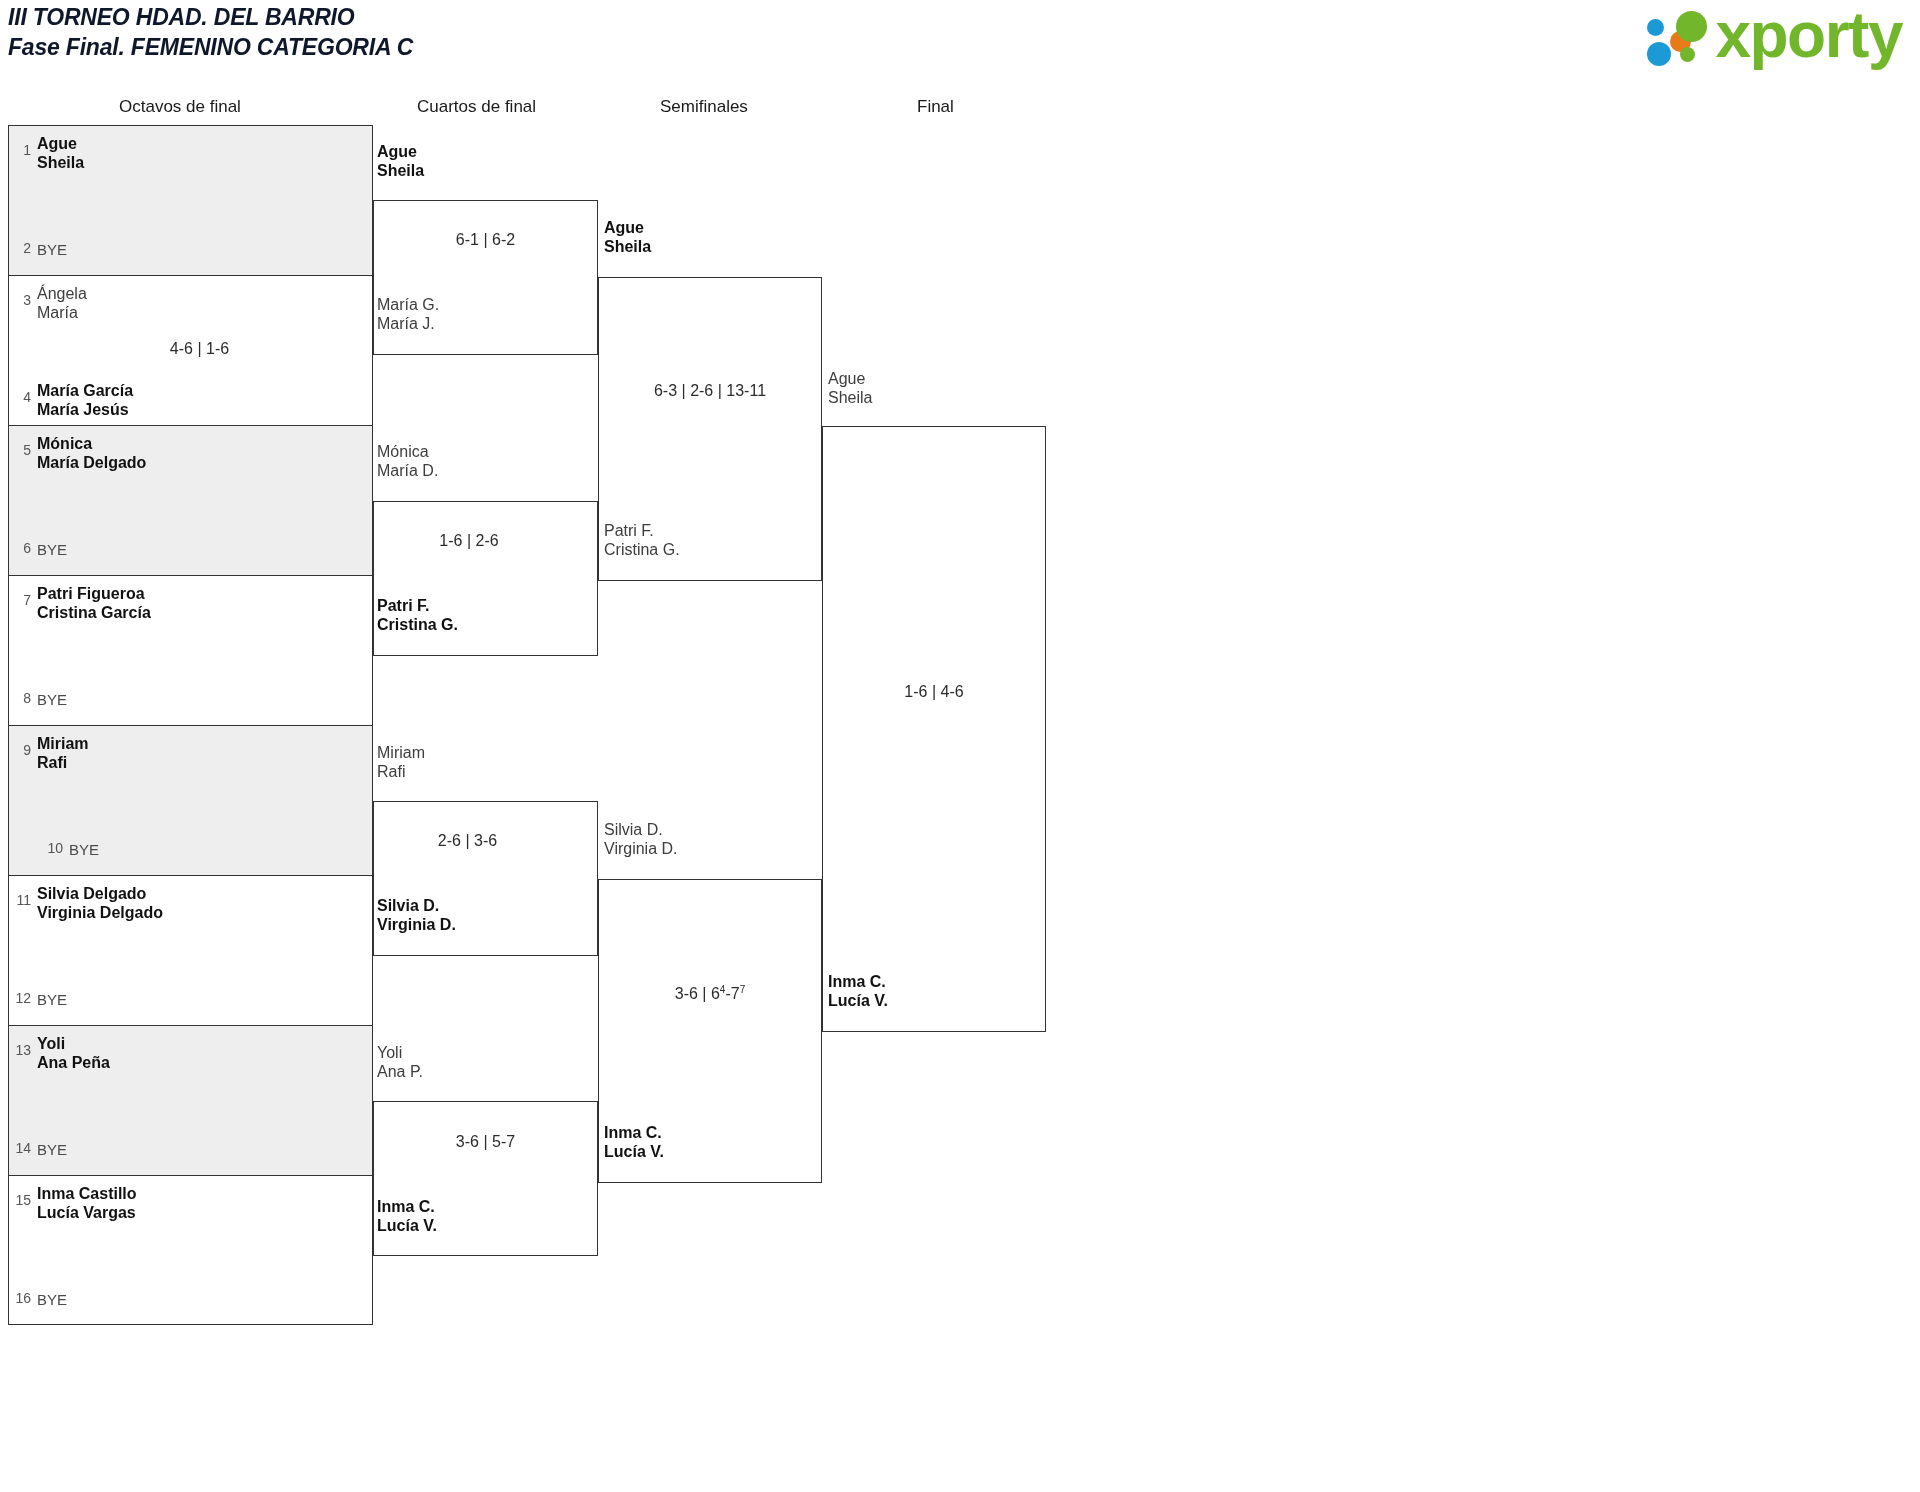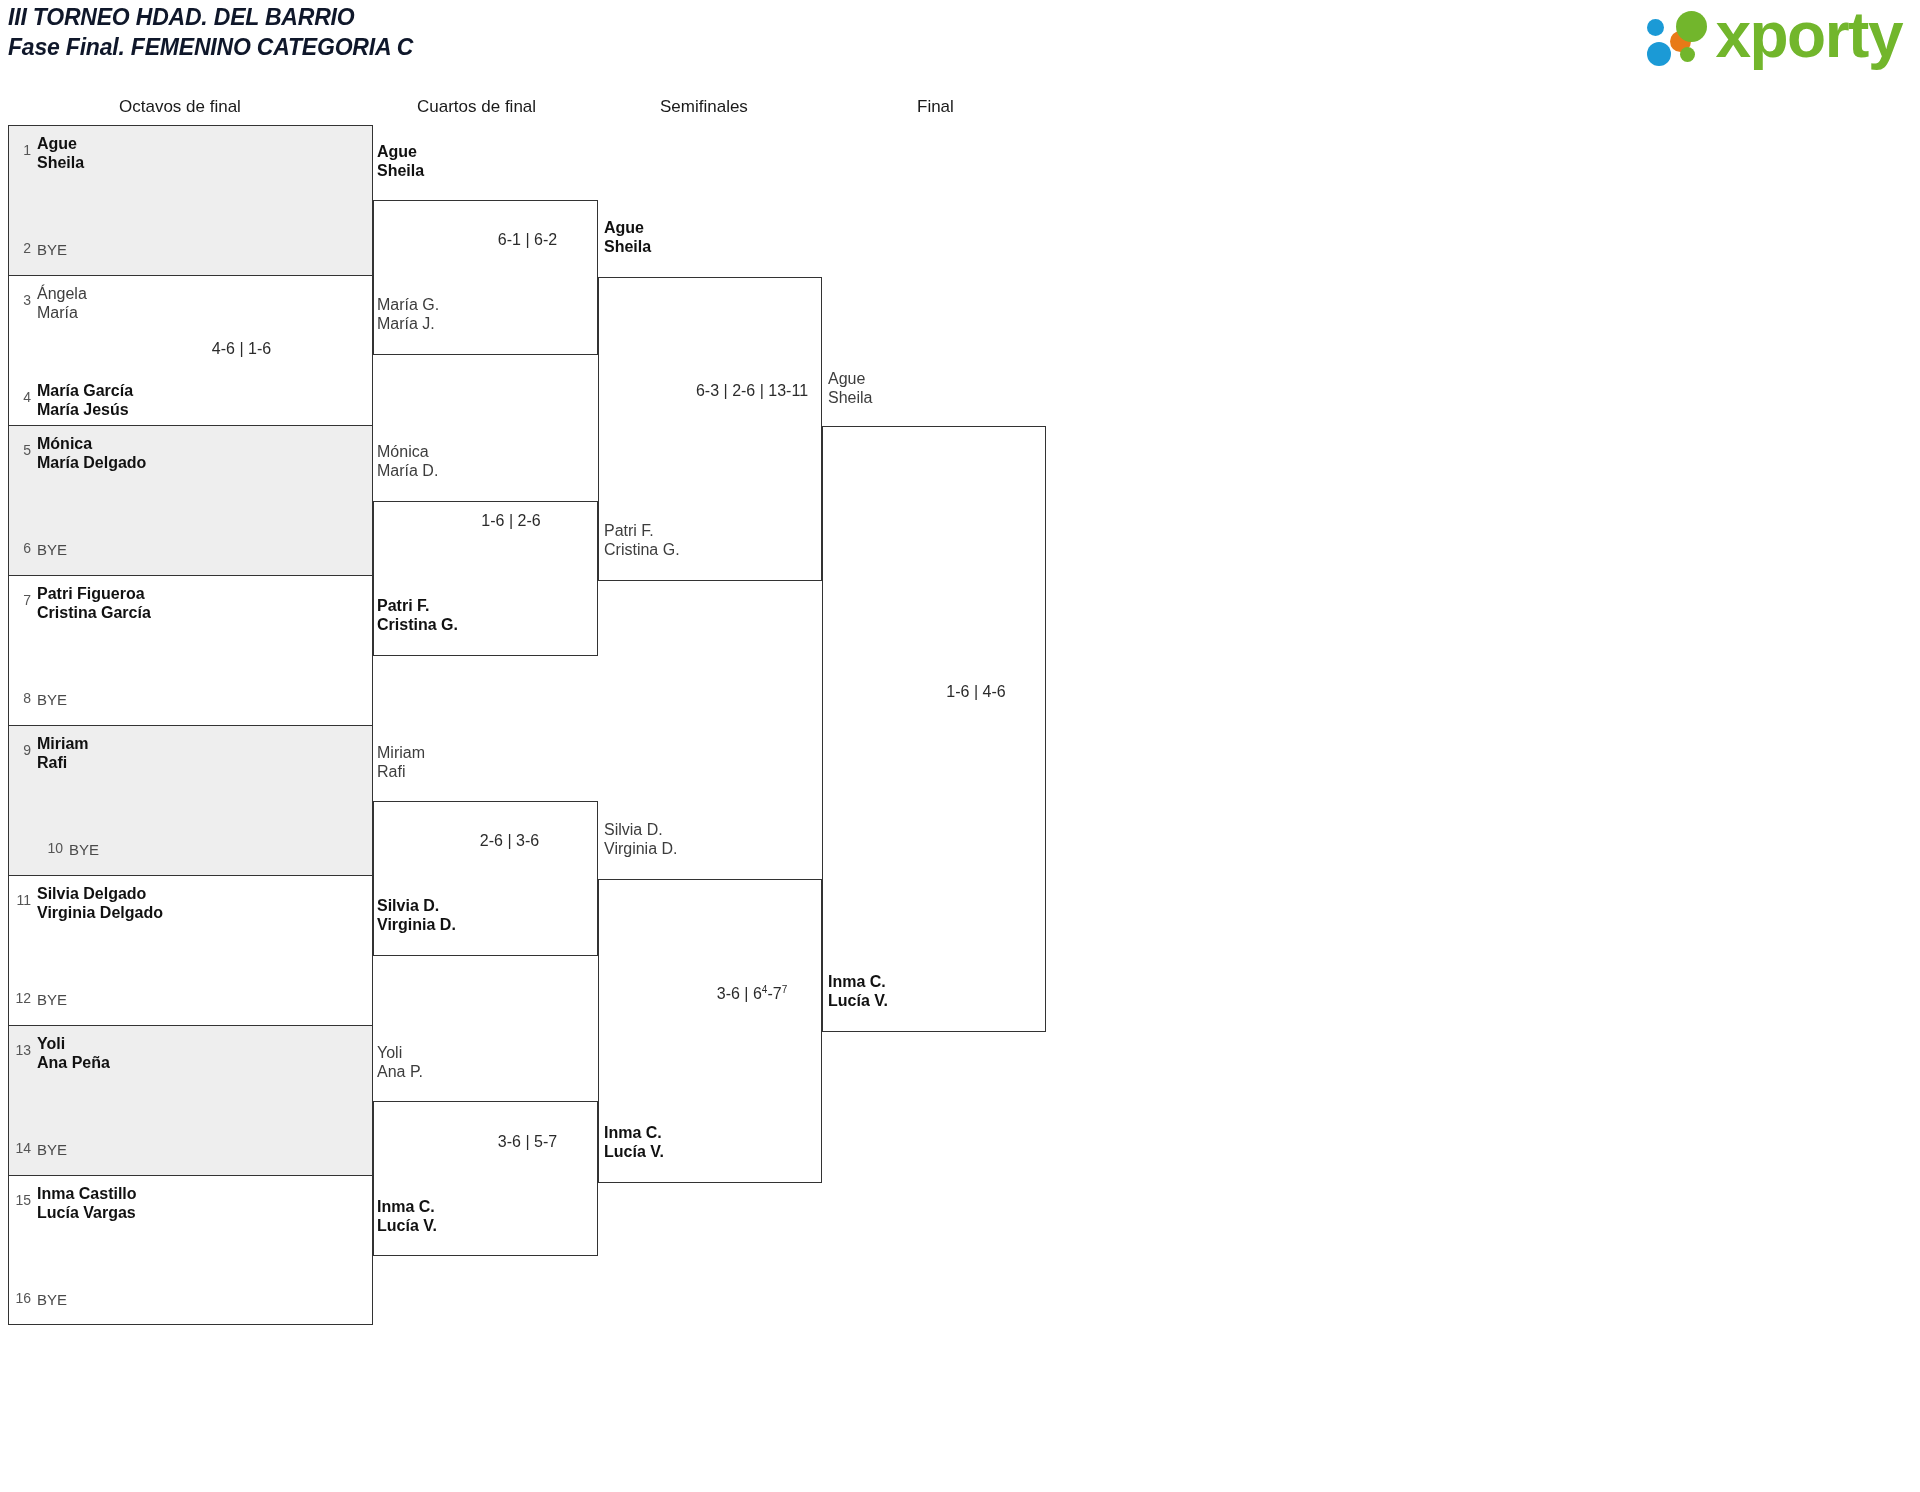--- a/index.html
+++ b/index.html
@@ -115,21 +115,20 @@
   .loser  .seed-names .nm { font-weight: normal; color: #3d3d3d; }
   .bye .seed-names .nm { font-weight: normal; color: #4a4a4a; font-size: 15px; }
 
   
   .score {
     position: absolute;
     font-size: 16px;
     color: #2b2b2b;
     white-space: nowrap;
     text-align: center;
-    margin-left: 42px;
   }
   .score sup { font-size: 10px; vertical-align: super; }
 
   
   .mbox {
     position: absolute;
     border: 1.5px solid #333;
     box-sizing: border-box;
   }
 
@@ -309,21 +308,21 @@
   <div class="team loser" style="left:377px; top:295px;">
     <span class="nm">María G.</span>
     <span class="nm">María J.</span>
   </div>
 
   <div class="mbox" style="left:373px; top:501px; width:225px; height:155px;"></div>
   <div class="team loser" style="left:377px; top:442px;">
     <span class="nm">Mónica</span>
     <span class="nm">María D.</span>
   </div>
-  <div class="score" style="left:373px; top:512px; width:192px;">1-6 | 2-6</div>
+  <div class="score" style="left:373px; top:532px; width:192px;">1-6 | 2-6</div>
   <div class="team winner" style="left:377px; top:596px;">
     <span class="nm">Patri F.</span>
     <span class="nm">Cristina G.</span>
   </div>
 
   <div class="mbox" style="left:373px; top:801px; width:225px; height:155px;"></div>
   <div class="team loser" style="left:377px; top:743px;">
     <span class="nm">Miriam</span>
     <span class="nm">Rafi</span>
   </div>

